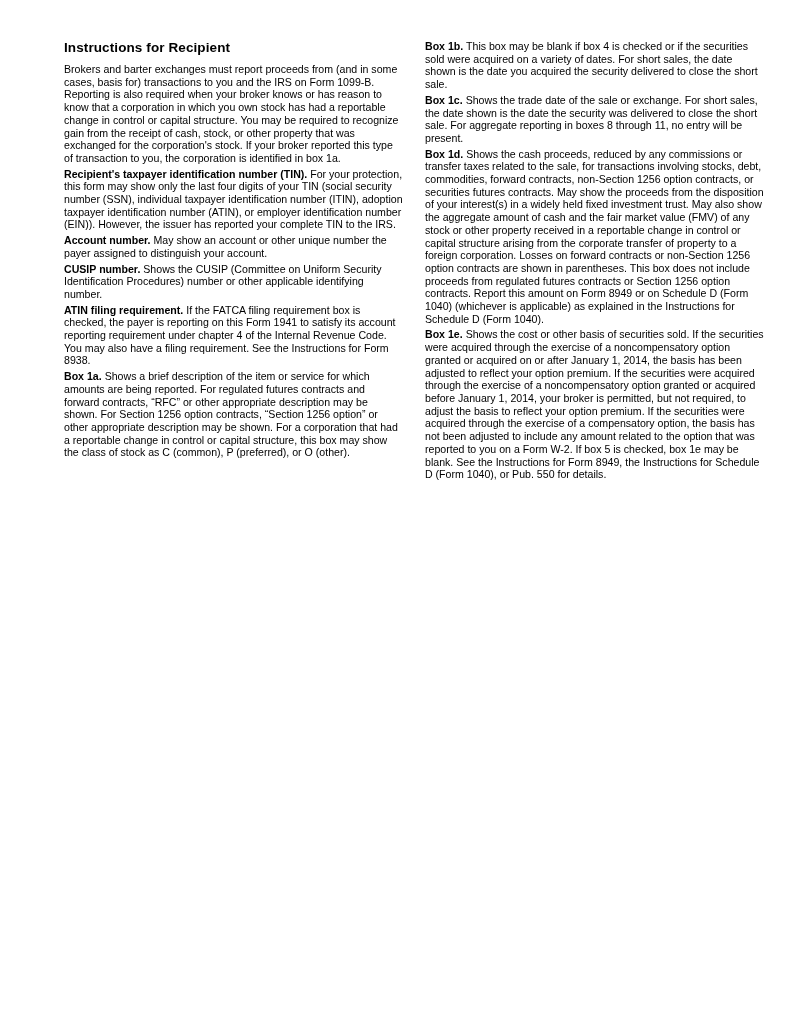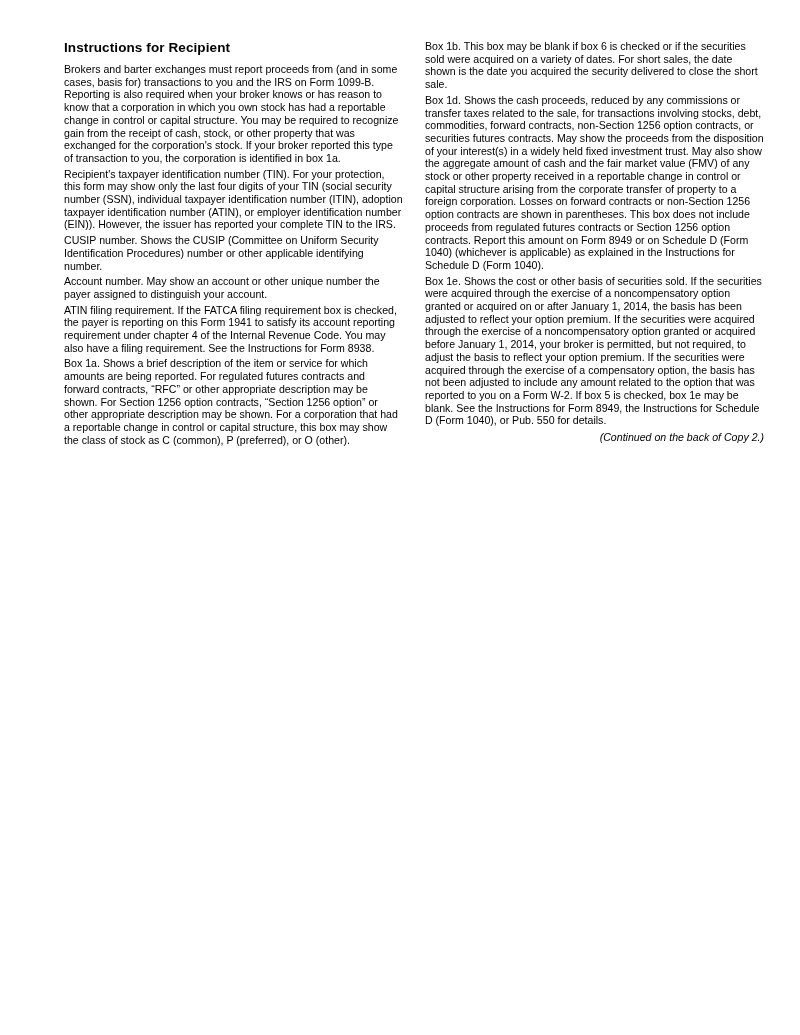--- a/index.html
+++ b/index.html
@@ -31,21 +31,21 @@
     font-weight: bold;
     margin-bottom: 8px;
     letter-spacing: 0.1px;
   }
   .para {
     font-size: 10.6px;
     line-height: 12.7px;
     margin-bottom: 3px;
     text-align: left;
   }
-  .para b { font-weight: normal; }
+  .para b { font-weight: bold; }
   .continued {
     font-size: 10.6px;
     line-height: 12.7px;
     font-style: italic;
     text-align: right;
     margin-top: 4px;
   }
 </style>
 </head>
 <body>
@@ -53,35 +53,35 @@
 <div class="page">
   <div class="content">
 
     <div class="col">
       <h1 class="title">Instructions for Recipient</h1>
 
       <p class="para"><span>Brokers and barter exchanges must report proceeds from (and in some cases, basis for) transactions to you and the IRS on Form 1099-B. Reporting is also required when your broker knows or has reason to know that a corporation in which you own stock has had a reportable change in control or capital structure. You may be required to recognize gain from the receipt of cash, stock, or other property that was exchanged for the corporation's stock. If your broker reported this type of transaction to you, the corporation is identified in box 1a.</span></p>
 
       <p class="para"><b>Recipient's taxpayer identification number (TIN).</b><span> For your protection, this form may show only the last four digits of your TIN (social security number (SSN), individual taxpayer identification number (ITIN), adoption taxpayer identification number (ATIN), or employer identification number (EIN)). However, the issuer has reported your complete TIN to the IRS.</span></p>
 
+      <p class="para"><b>Account number.</b><span> May show an account or other unique number the payer assigned to distinguish your account.</span></p>
+
       <p class="para"><b>CUSIP number.</b><span> Shows the CUSIP (Committee on Uniform Security Identification Procedures) number or other applicable identifying number.</span></p>
-
-      <p class="para"><b>Account number.</b><span> May show an account or other unique number the payer assigned to distinguish your account.</span></p>
 
       <p class="para"><b>ATIN filing requirement.</b><span> If the FATCA filing requirement box is checked, the payer is reporting on this Form 1941 to satisfy its account reporting requirement under chapter 4 of the Internal Revenue Code. You may also have a filing requirement. See the Instructions for Form 8938.</span></p>
 
 
       <p class="para"><b>Box 1a.</b><span> Shows a brief description of the item or service for which amounts are being reported. For regulated futures contracts and forward contracts, “RFC” or other appropriate description may be shown. For Section 1256 option contracts, “Section 1256 option” or other appropriate description may be shown. For a corporation that had a reportable change in control or capital structure, this box may show the class of stock as C (common), P (preferred), or O (other).</span></p>
     </div>
 
     <div class="col">
-      <p class="para"><b>Box 1b.</b><span> This box may be blank if box 6 is checked or if the securities sold were acquired on a variety of dates. For short sales, the date shown is the date you acquired the security delivered to close the short sale.</span></p>
+      <p class="para"><b>Box 1b.</b><span> This box may be blank if box 4 is checked or if the securities sold were acquired on a variety of dates. For short sales, the date shown is the date you acquired the security delivered to close the short sale.</span></p>
 
+      <p class="para"><b>Box 1c.</b><span> Shows the trade date of the sale or exchange. For short sales, the date shown is the date the security was delivered to close the short sale. For aggregate reporting in boxes 8 through 11, no entry will be present.</span></p>
 
       <p class="para"><b>Box 1d.</b><span> Shows the cash proceeds, reduced by any commissions or transfer taxes related to the sale, for transactions involving stocks, debt, commodities, forward contracts, non-Section 1256 option contracts, or securities futures contracts. May show the proceeds from the disposition of your interest(s) in a widely held fixed investment trust. May also show the aggregate amount of cash and the fair market value (FMV) of any stock or other property received in a reportable change in control or capital structure arising from the corporate transfer of property to a foreign corporation. Losses on forward contracts or non-Section 1256 option contracts are shown in parentheses. This box does not include proceeds from regulated futures contracts or Section 1256 option contracts. Report this amount on Form 8949 or on Schedule D (Form 1040) (whichever is applicable) as explained in the Instructions for Schedule D (Form 1040).</span></p>
 
       <p class="para"><b>Box 1e.</b><span> Shows the cost or other basis of securities sold. If the securities were acquired through the exercise of a noncompensatory option granted or acquired on or after January 1, 2014, the basis has been adjusted to reflect your option premium. If the securities were acquired through the exercise of a noncompensatory option granted or acquired before January 1, 2014, your broker is permitted, but not required, to adjust the basis to reflect your option premium. If the securities were acquired through the exercise of a compensatory option, the basis has not been adjusted to include any amount related to the option that was reported to you on a Form W-2. If box 5 is checked, box 1e may be blank. See the Instructions for Form 8949, the Instructions for Schedule D (Form 1040), or Pub. 550 for details.</span></p>
 
-      <p class="continued">(Continued on the back of Copy 2.)</p>
     </div>
 
   </div>
 </div>
 
 </body></html>

